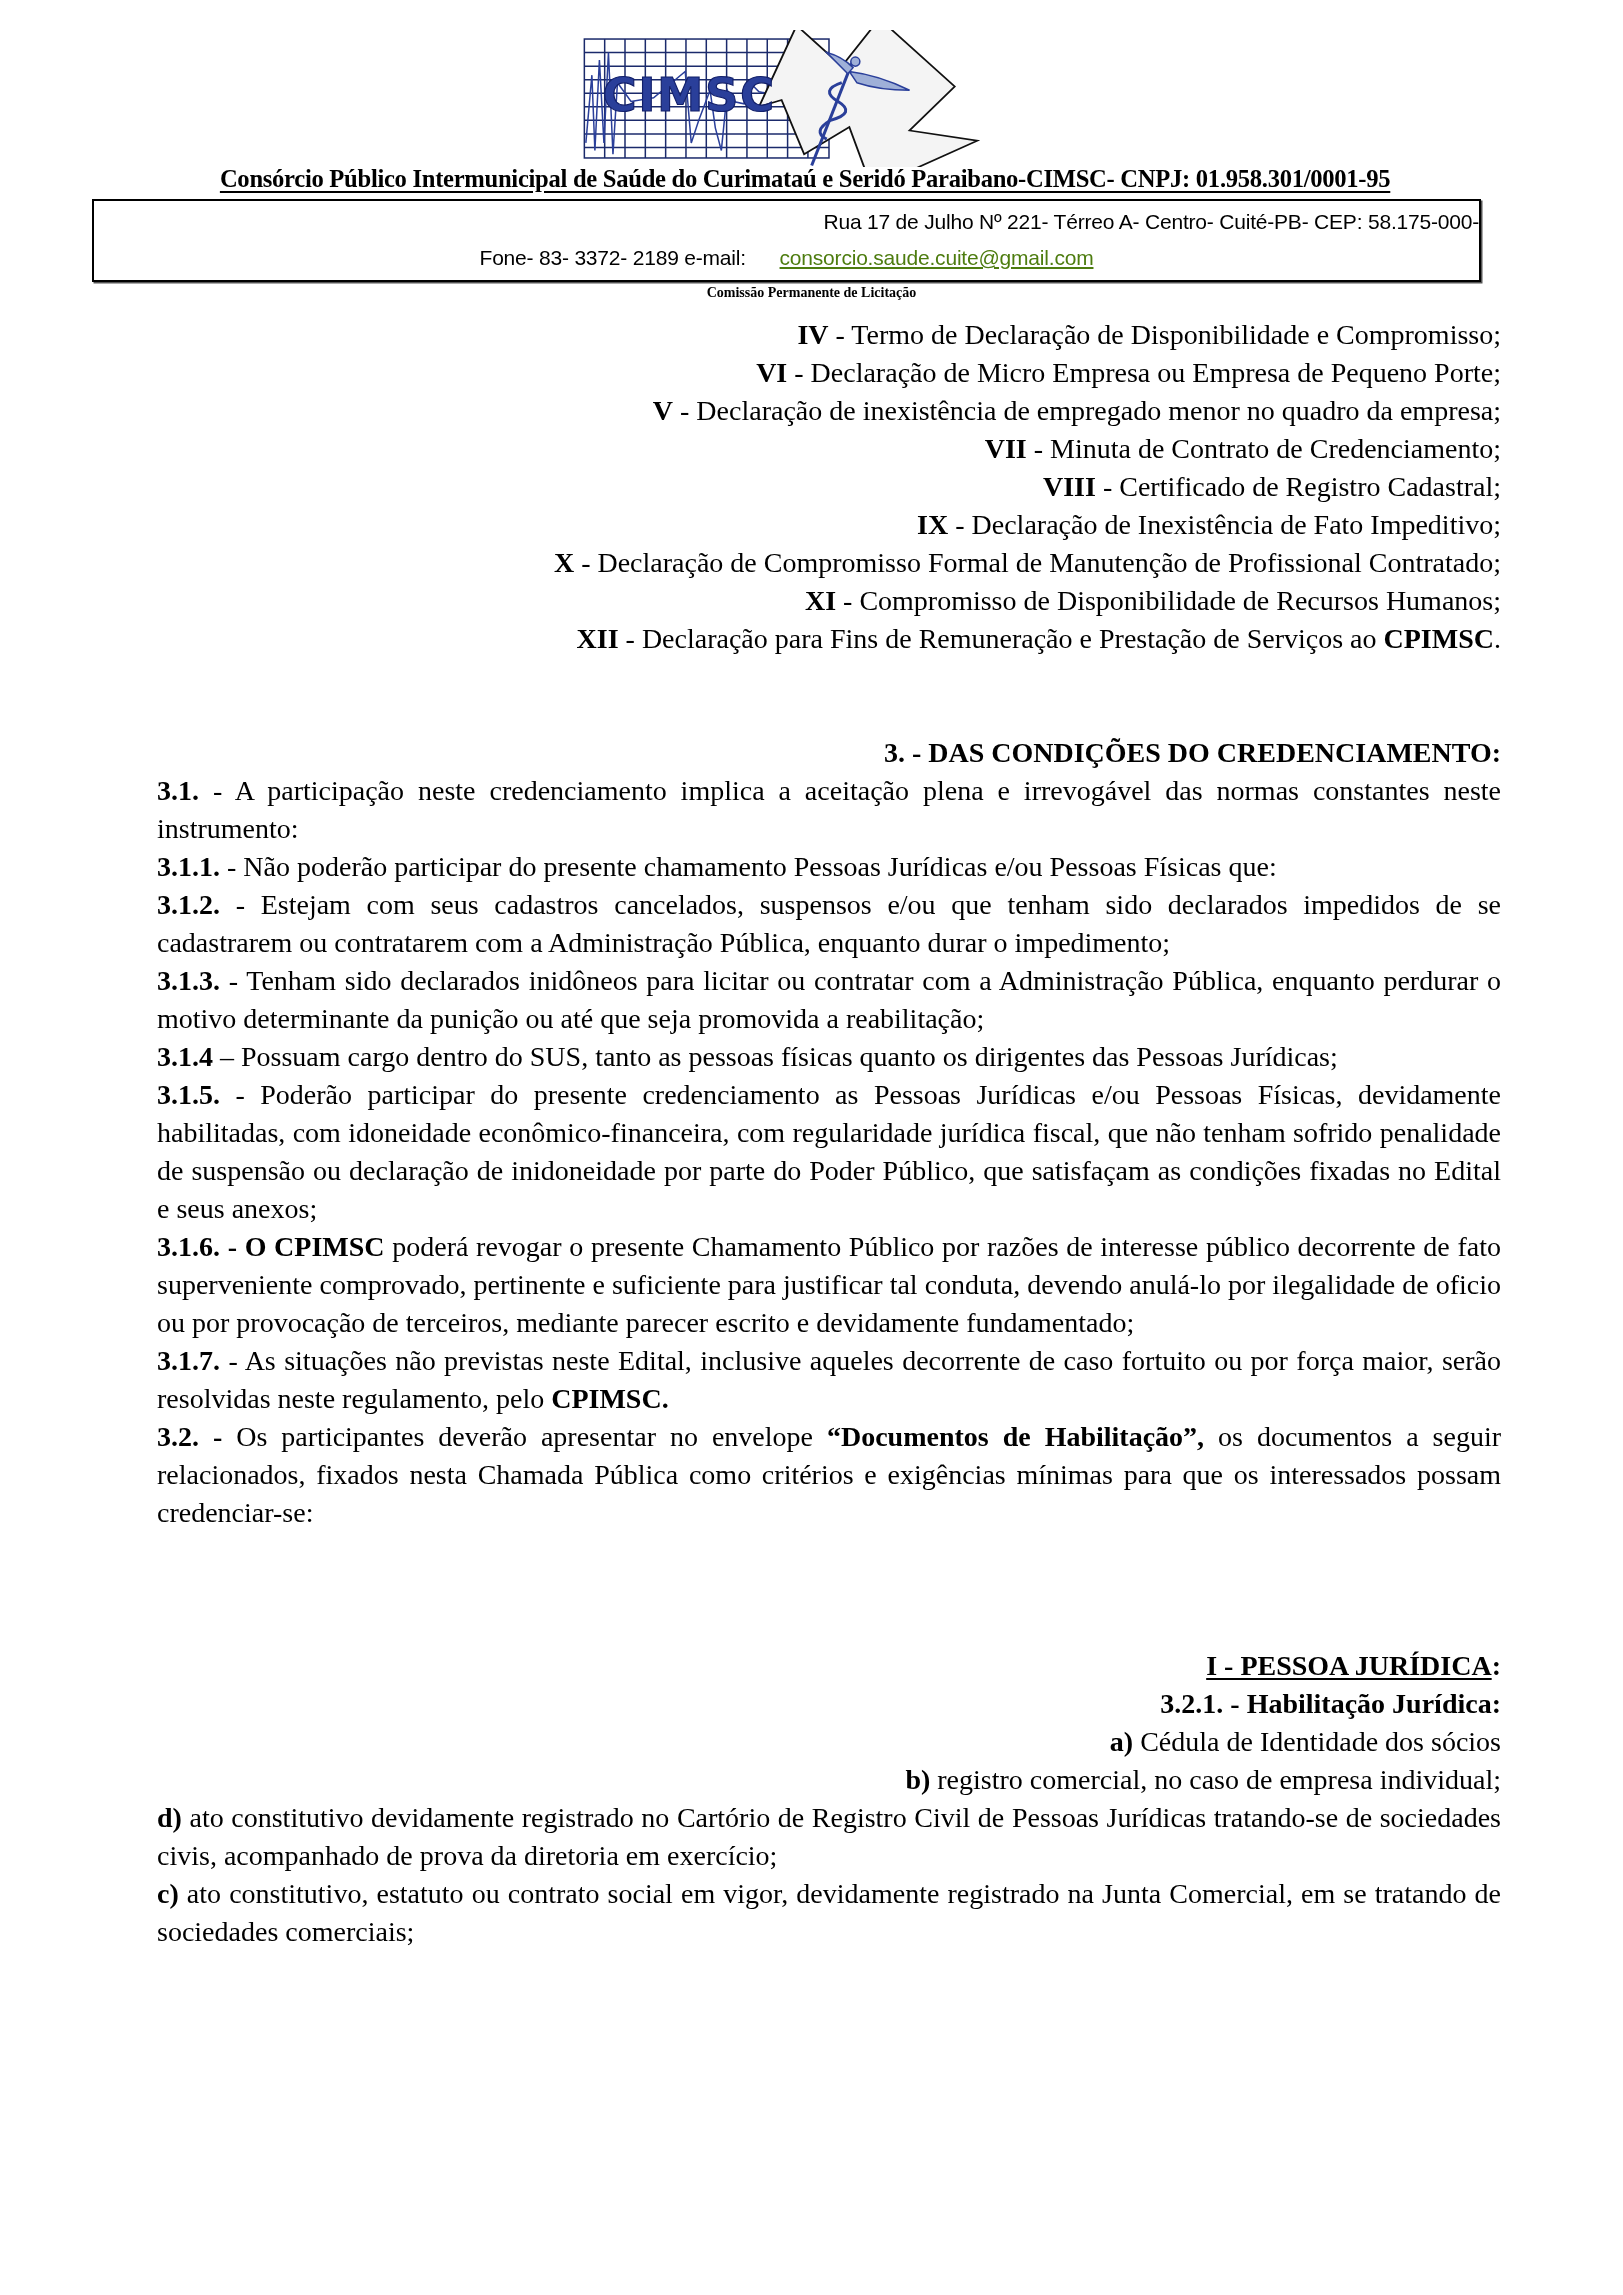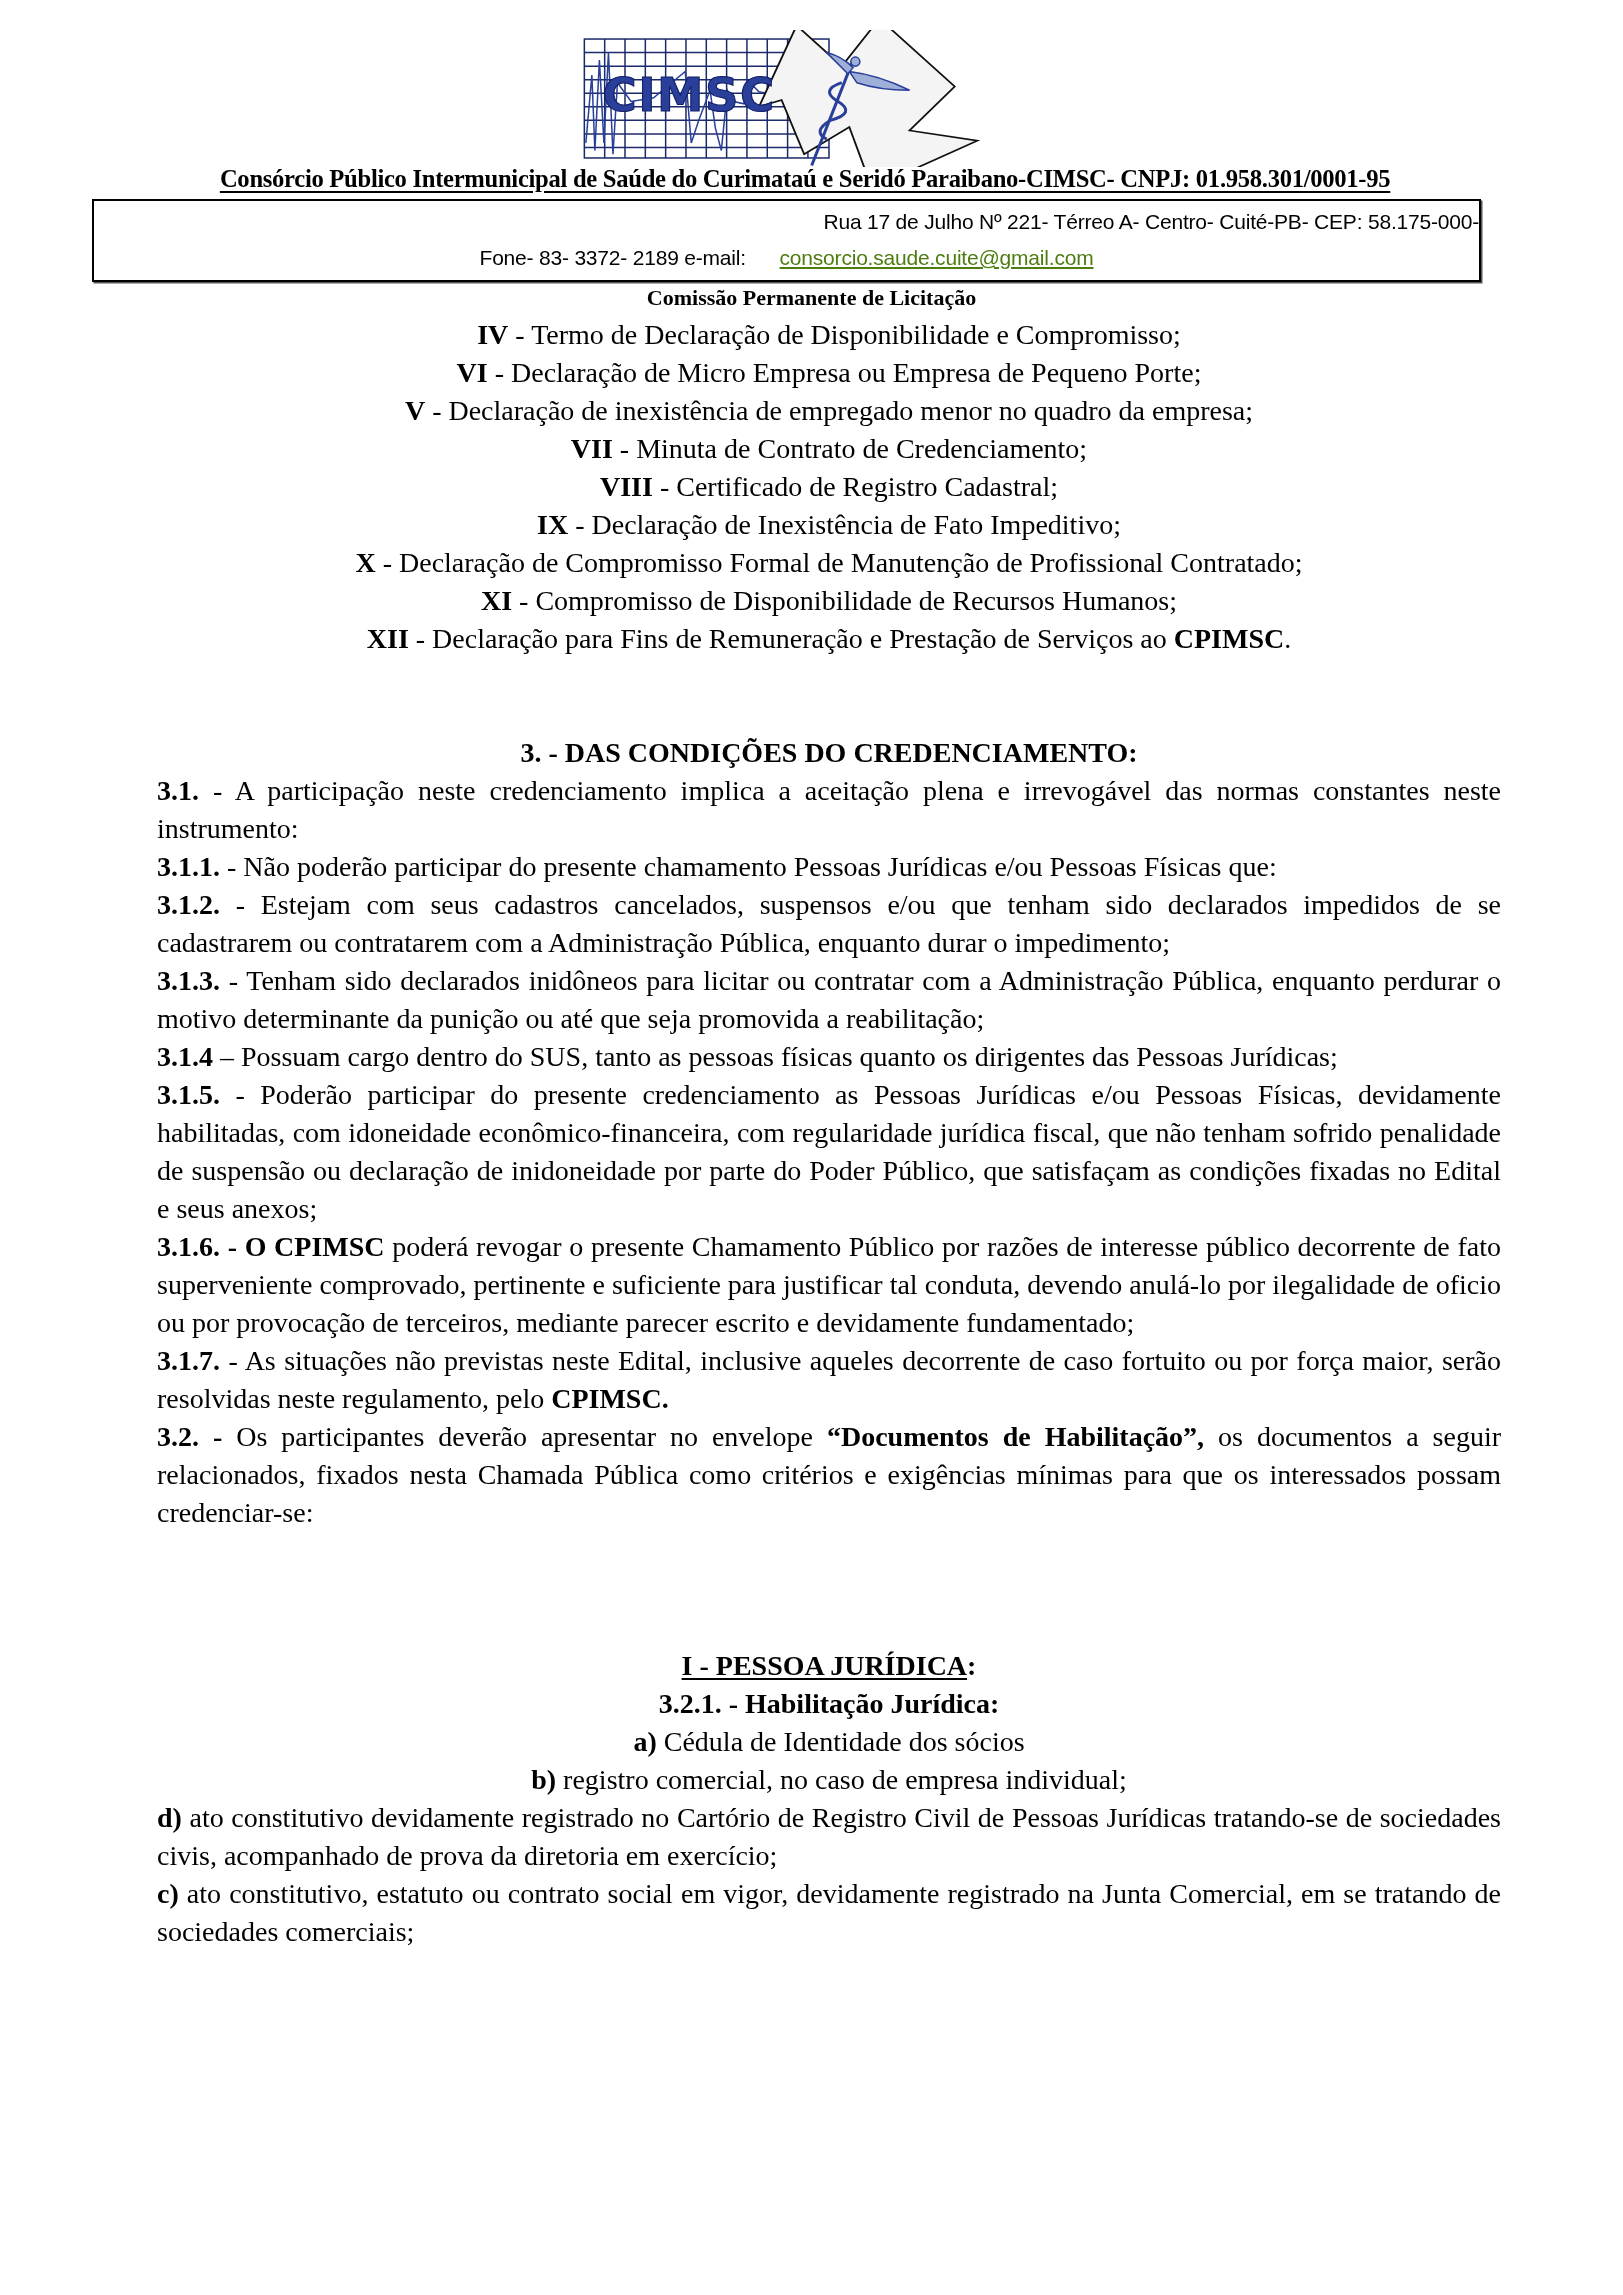--- a/index.html
+++ b/index.html
@@ -14,27 +14,27 @@
                white-space: nowrap; transform: scaleX(0.985); transform-origin: left top; }
   .addr-box { position: absolute; left: 92px; top: 199px; width: 1389px; height: 83px;
               border: 2.3px solid #000; box-shadow: 1.5px 1.5px 0 #555; box-sizing: border-box; }
   .addr-line { position: absolute; left: 0; width: 100%; text-align: center;
                font-family: "Liberation Sans", "DejaVu Sans", sans-serif; font-size: 21px;
                letter-spacing: -0.2px; }
   .addr-line.l1 { top: 9px; text-align: right; }
   .addr-line.l2 { top: 45px; }
   .email-link { color: #4d7c0f; text-decoration: underline; margin-left: 28px; }
   .commission { position: absolute; left: 0; top: 285px; width: 1623px; text-align: center;
-                font-weight: bold; font-size: 22px; }
+                font-weight: bold; font-size: 14px; }
 
   
   .content { position: absolute; left: 157px; top: 316px; width: 1344px;
              font-size: 28px; line-height: 38px; }
   .content p { margin: 0; text-align: justify; }
-  .content p.nj { text-align: center; }
+  .content p.nj { text-align: right; }
   .b { font-weight: bold; }
   .u { text-decoration: underline; text-decoration-thickness: 2.3px; text-underline-offset: 3px; }
   .gap-l { height: 76px; }
   .gap-xl { height: 115px; }
 </style>
 </head>
 <body>
 
 <div class="logo">
   <svg width="551" height="137" viewBox="0 0 730 182">

